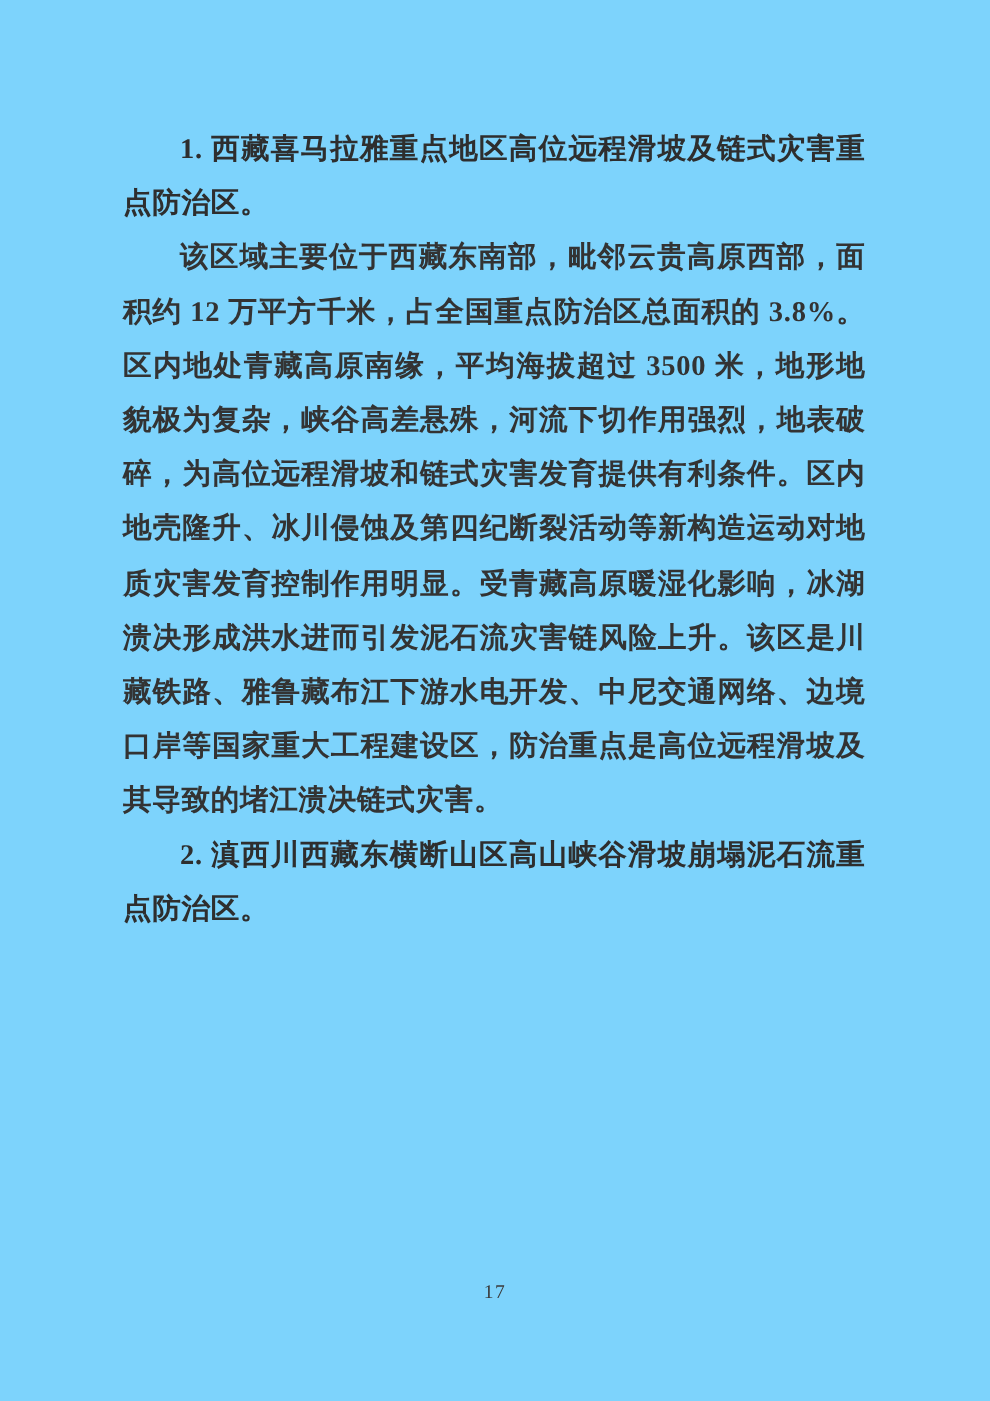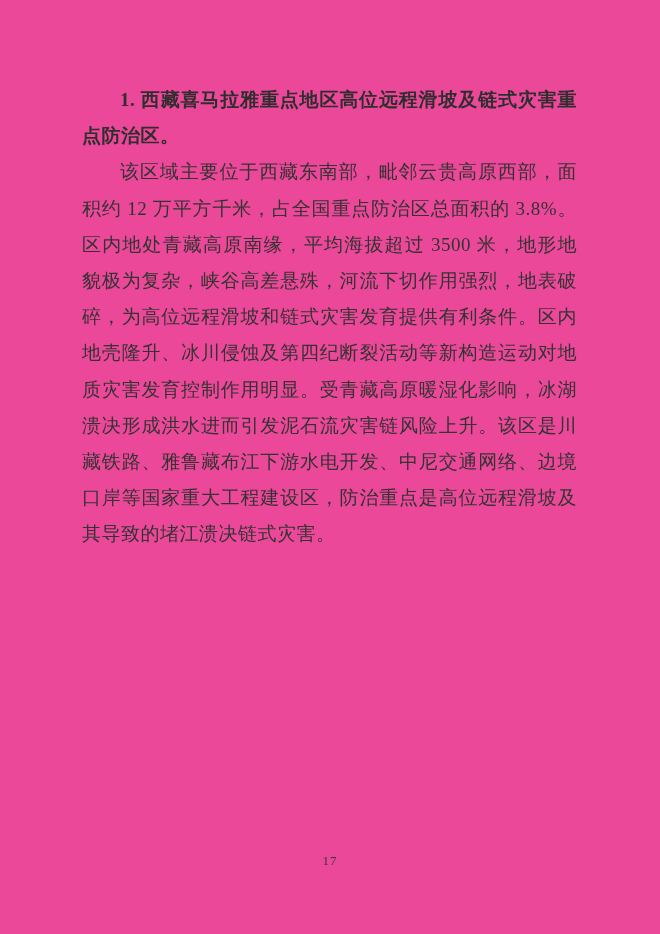--- a/index.html
+++ b/index.html
@@ -4,39 +4,40 @@
 <style>
   html, body {
     margin: 0;
     padding: 0;
     background: #ffffff;
   }
   .page {
     position: relative;
     width: 660px;
     height: 934px;
-    background: #ec4899;
+    background: #7dd3fc;
     overflow: hidden;
     font-family: "Liberation Serif", "DejaVu Serif", serif;
   }
   .content {
     position: absolute;
     left: 82px;
     top: 82px;
     width: 495px;
     font-size: 19px;
     line-height: 36.2px;
     color: #333333;
     text-align: justify;
     letter-spacing: 0.5px;
   }
   .content p {
     margin: 0;
     padding: 0;
     text-indent: 2em;
+    font-weight: bold;
   }
   .content p.heading {
     font-weight: bold;
     color: #2e2e2e;
   }
   .page-number {
     position: absolute;
     left: 0;
     top: 853px;
     width: 100%;
@@ -46,15 +47,16 @@
     letter-spacing: 1px;
   }
 </style>
 </head>
 <body>
 
 <div class="page">
   <div class="content">
     <p class="heading">1. 西藏喜马拉雅重点地区高位远程滑坡及链式灾害重点防治区。</p>
     <p class="body-text">该区域主要位于西藏东南部，毗邻云贵高原西部，面积约 12 万平方千米，占全国重点防治区总面积的 3.8%。区内地处青藏高原南缘，平均海拔超过 3500 米，地形地貌极为复杂，峡谷高差悬殊，河流下切作用强烈，地表破碎，为高位远程滑坡和链式灾害发育提供有利条件。区内地壳隆升、冰川侵蚀及第四纪断裂活动等新构造运动对地质灾害发育控制作用明显。受青藏高原暖湿化影响，冰湖溃决形成洪水进而引发泥石流灾害链风险上升。该区是川藏铁路、雅鲁藏布江下游水电开发、中尼交通网络、边境口岸等国家重大工程建设区，防治重点是高位远程滑坡及其导致的堵江溃决链式灾害。</p>
+    <p class="heading">2. 滇西川西藏东横断山区高山峡谷滑坡崩塌泥石流重点防治区。</p>
   </div>
   <div class="page-number">17</div>
 </div>
 
 </body></html>

